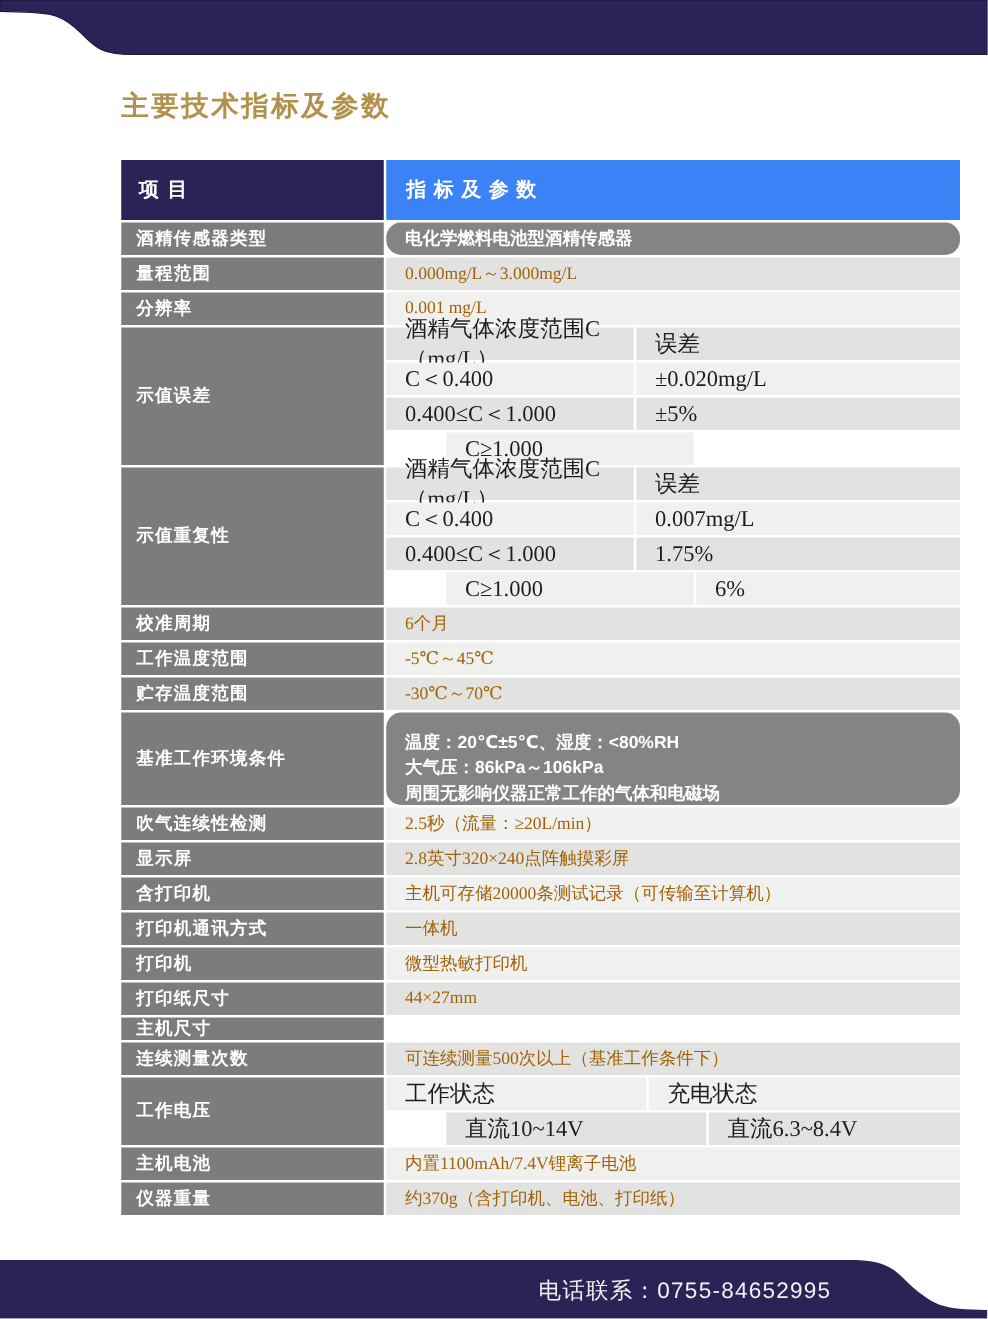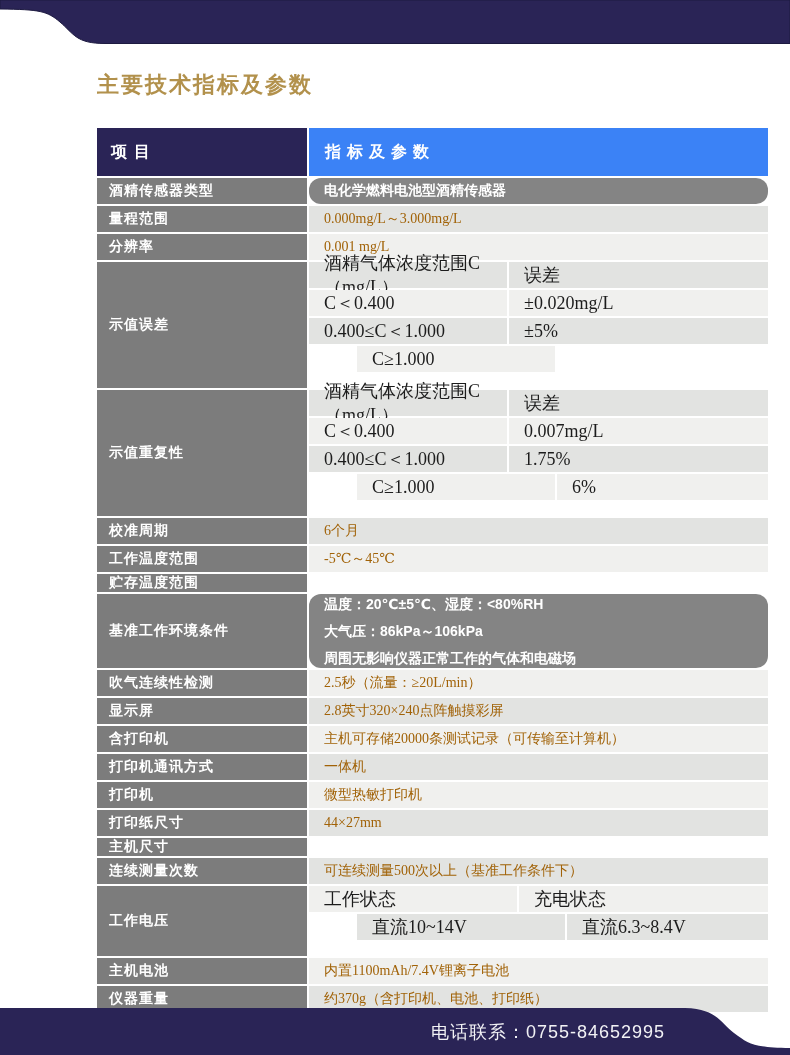--- a/index.html
+++ b/index.html
@@ -27,28 +27,28 @@
   .trow{display:flex;margin-bottom:2px;}
   .tlabel{width:210px;margin-right:2px;background:#7c7c7c;color:#fff;
     font-weight:bold;font-size:14px;letter-spacing:1px;
     display:flex;align-items:center;padding-left:12px;box-sizing:border-box;}
   .tvalue{flex:1;display:flex;align-items:center;padding-left:15px;
     box-sizing:border-box;height:26px;font-size:14px;color:#a16207;
     font-family:"Liberation Serif","DejaVu Serif",serif;}
   .tvalue.dark{background:#848484;color:#ffffff;font-weight:bold;
     font-family:"Liberation Sans","DejaVu Sans",sans-serif;border-radius:12px;}
   .tvalue.tall{height:auto;min-height:74px;flex-direction:column;
-    align-items:flex-start;justify-content:space-between;line-height:1.45;}
+    align-items:flex-start;justify-content:flex-end;line-height:1.45;}
   .shade-a{background:#e2e3e1;}
   .shade-b{background:#f0f0ee;}
   
   .sub{flex:1;display:flex;flex-direction:column;}
   .subrow{display:grid;grid-template-columns:198px 1fr;column-gap:2px;
     margin-bottom:2px;}
-  .subrow:last-child{margin-bottom:16px;padding-left:48px;}
+  .subrow:last-child{margin-bottom:0;padding-left:48px;}
   .subrow .sc{height:26px;display:flex;align-items:center;padding-left:15px;
     box-sizing:border-box;font-size:18px;color:#1c1c1c;
     font-family:"Liberation Serif","DejaVu Serif",serif;}
   .subrow.wide{grid-template-columns:208px 1fr;}
   
   .footer-band{position:absolute;bottom:0;left:0;width:790px;height:50px;}
   .footer-text{position:absolute;bottom:0;left:0;width:665px;height:47px;
     display:flex;align-items:center;justify-content:flex-end;
     color:#f2f2f5;font-size:18px;letter-spacing:1px;}
 </style>
@@ -133,20 +133,21 @@
     <div class="tvalue shade-a">6个月</div>
   </div>
 
   <div class="trow">
     <div class="tlabel">工作温度范围</div>
     <div class="tvalue shade-b">-5℃～45℃</div>
   </div>
 
   <div class="trow">
     <div class="tlabel">贮存温度范围</div>
+    <div class="tvalue shade-a">-30℃～70℃</div>
   </div>
 
   <div class="trow">
     <div class="tlabel">基准工作环境条件</div>
     <div class="tvalue dark tall">
       <div>温度：20℃±5℃、湿度：&lt;80%RH</div>
       <div>大气压：86kPa～106kPa</div>
       <div>周围无影响仪器正常工作的气体和电磁场</div>
     </div>
   </div>

